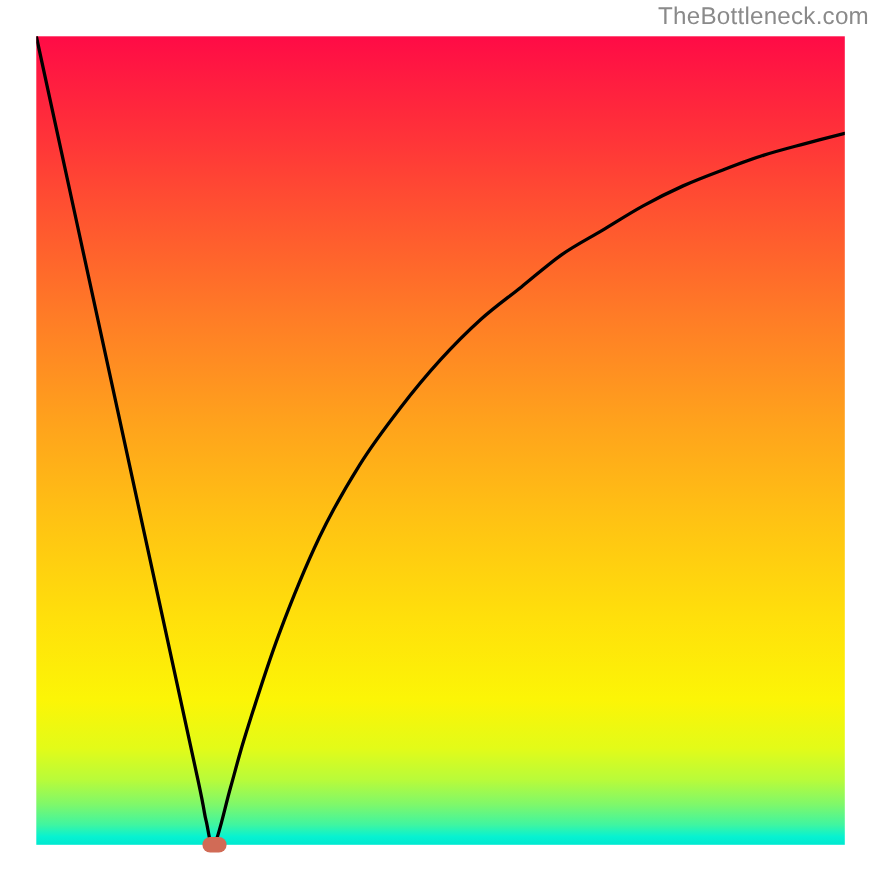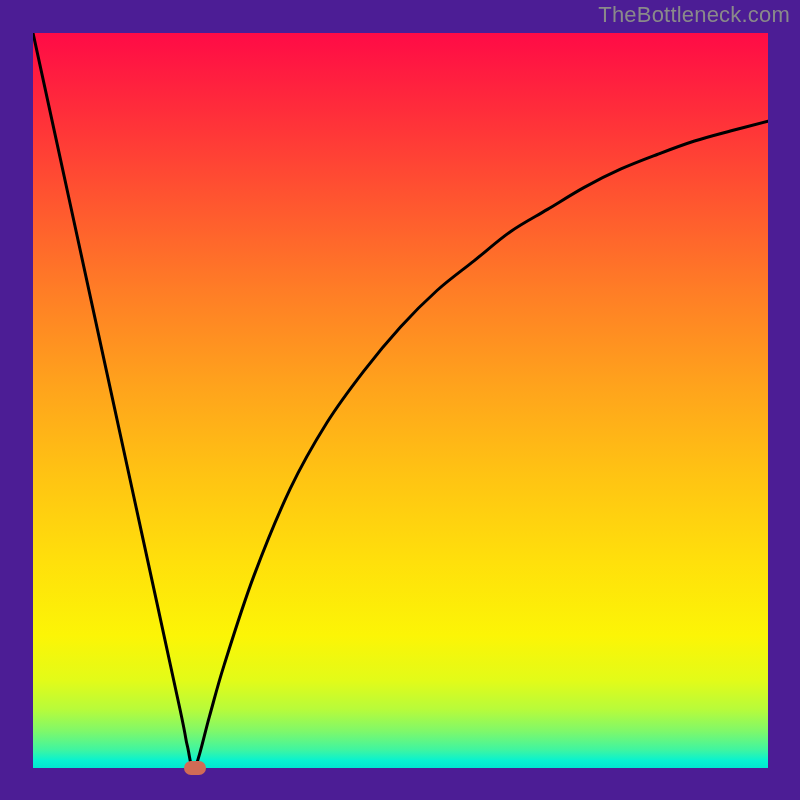--- a/index.html
+++ b/index.html
@@ -8,21 +8,21 @@
     width: 800px;
     height: 800px;
     background: #000;
     font-family: Arial, Helvetica, sans-serif;
     overflow: hidden;
   }
   .outer {
     position: relative;
     width: 800px;
     height: 800px;
-    background: #4c1d95;
+    background: #ffffff;
   }
   .plot {
     position: absolute;
     top: 33px;
     left: 33px;
     width: 735px;
     height: 735px;
     background: linear-gradient(to bottom,
       #ff0b46 0%,
       #ff2b3b 10%,

